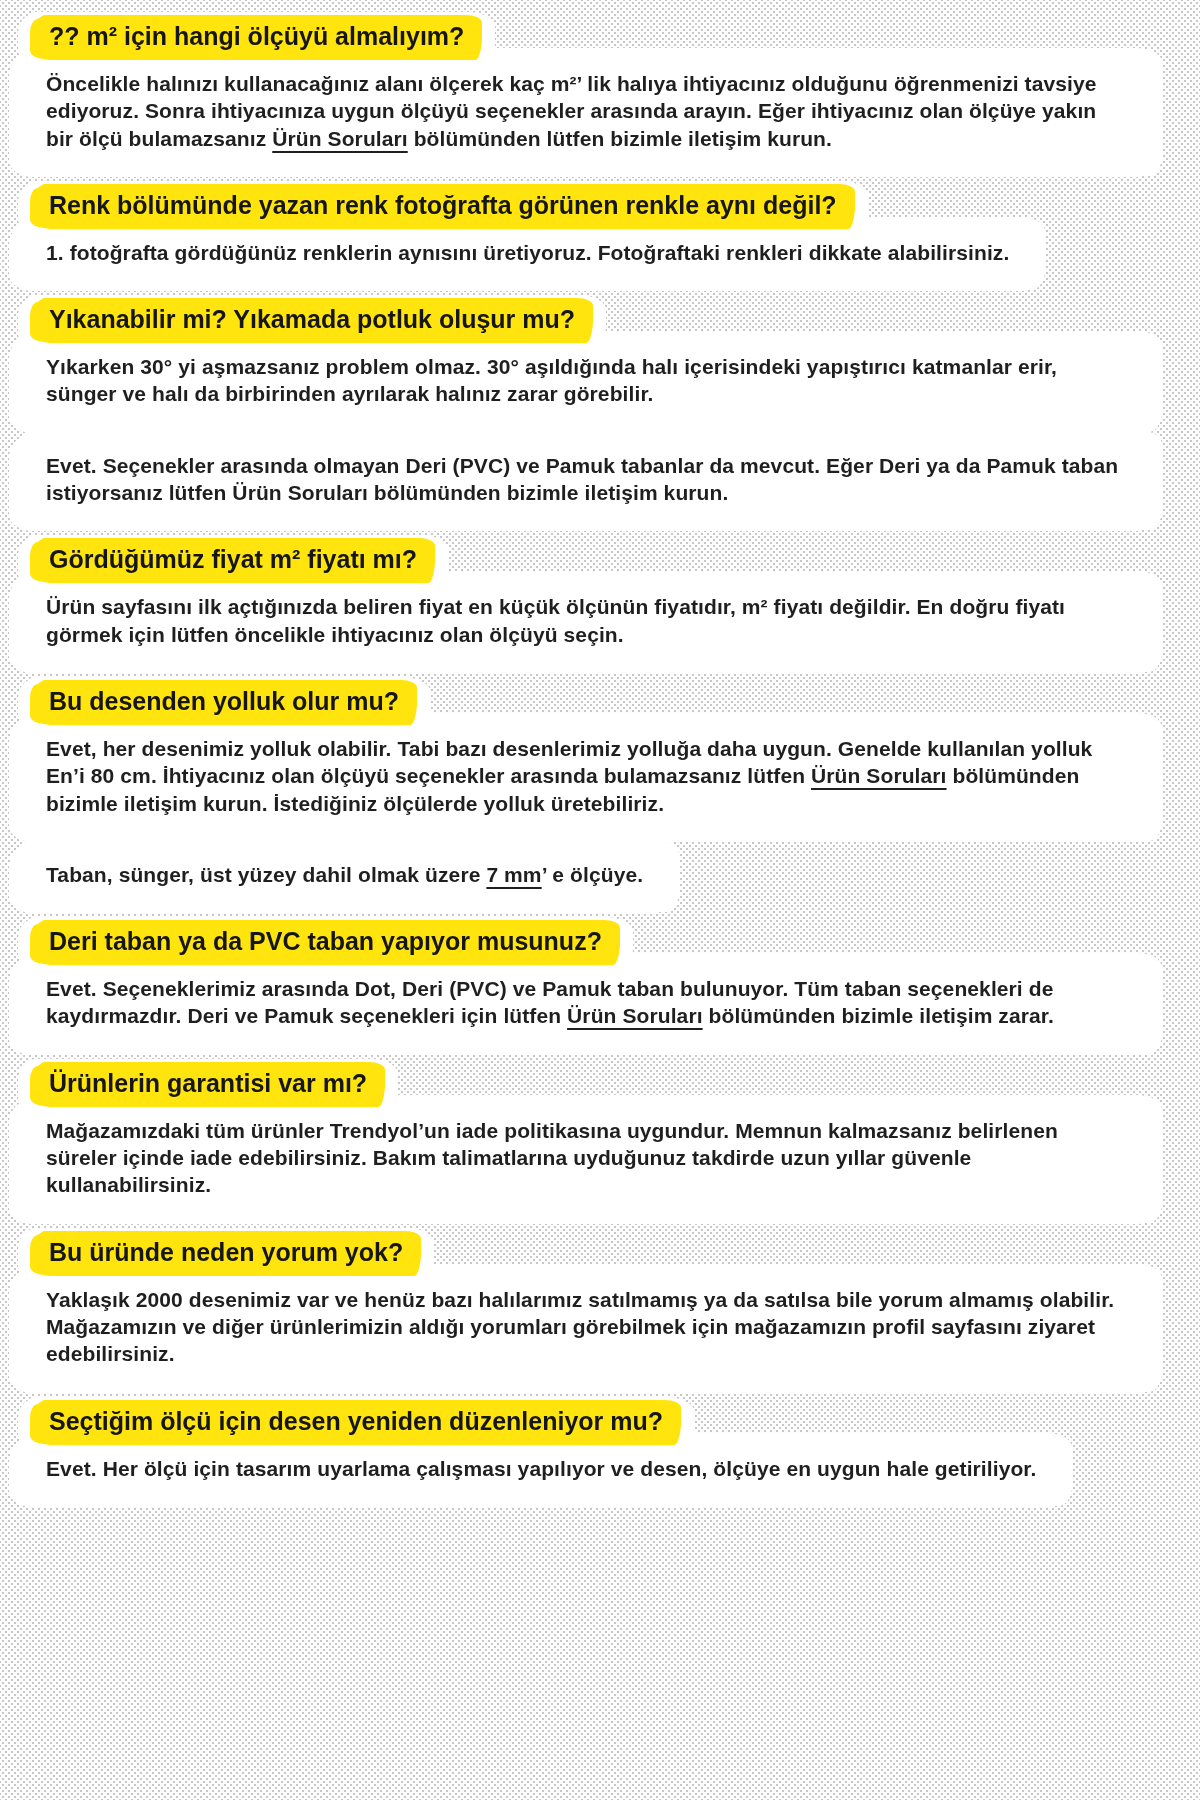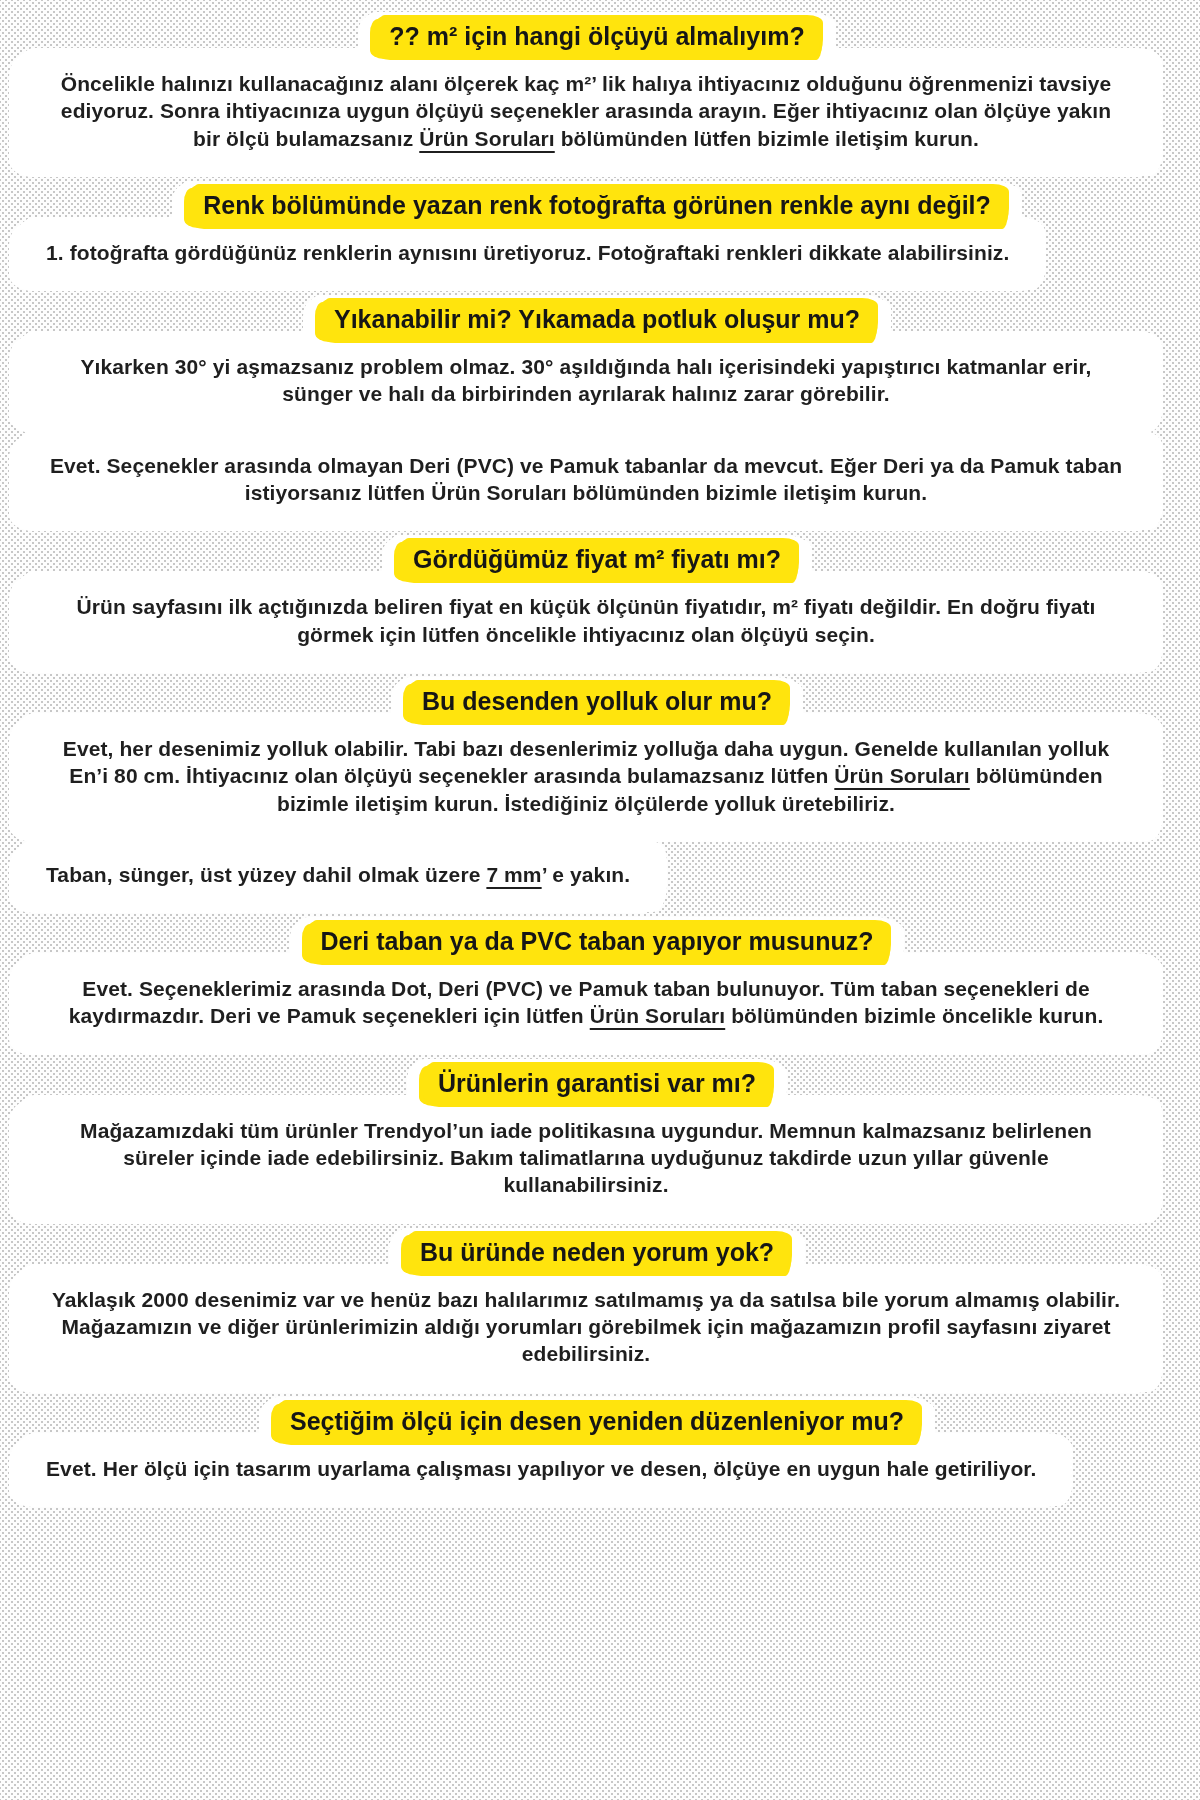--- a/index.html
+++ b/index.html
@@ -12,21 +12,21 @@
   body{
     width:1200px;height:1800px;overflow:hidden;
     font-family:"Liberation Sans","DejaVu Sans",sans-serif;
     background-color:#fdfdfd;
     background-image:
       radial-gradient(var(--dot) 1.05px, rgba(0,0,0,0) 1.35px),
       radial-gradient(var(--dot) 1.05px, rgba(0,0,0,0) 1.35px);
     background-size:6px 6px;
     background-position:0 0,3px 3px;
   }
-  .page{padding:12px 28px 0 34px;text-align:center;}
+  .page{padding:12px 28px 0 34px;}
   .qa{margin-bottom:4px;}
   
   .q-wrap{
     display:inline-block;
     background:var(--paper);
     padding:5px 12px 4px;
     margin:0 0 -6px -12px;
     border-radius:14px 22px 10px 18px / 18px 12px 20px 14px;
     box-shadow:4px 2px 0 0 var(--paper), -4px 3px 0 0 var(--paper);
     position:relative;
@@ -130,32 +130,32 @@
         <span class="hl">Bu desenden yolluk olur mu?</span>
       </h2>
     </div>
     <div class="a">
       <p class="a-text"><span>Evet, her desenimiz yolluk olabilir. Tabi bazı desenlerimiz yolluğa daha uygun. Genelde kullanılan yolluk En’i 80 cm. İhtiyacınız olan ölçüyü seçenekler arasında bulamazsanız lütfen </span><span class="u">Ürün Soruları</span><span> bölümünden bizimle iletişim kurun. İstediğiniz ölçülerde yolluk üretebiliriz.</span></p>
     </div>
   </section>
 
   <section class="qa">
     <div class="a">
-      <p class="a-text"><span>Taban, sünger, üst yüzey dahil olmak üzere </span><span class="u">7 mm</span><span>’ e yakın.</span></p>
+      <p class="a-text"><span>Taban, sünger, üst yüzey dahil olmak üzere </span><span class="u">7 mm</span><span>’ e ölçüye.</span></p>
     </div>
   </section>
 
   <section class="qa">
     <div class="q-wrap">
       <h2 class="q">
         <span class="hl">Deri taban ya da PVC taban yapıyor musunuz?</span>
       </h2>
     </div>
     <div class="a">
-      <p class="a-text"><span>Evet. Seçeneklerimiz arasında Dot, Deri (PVC) ve Pamuk taban bulunuyor. Tüm taban seçenekleri de kaydırmazdır. Deri ve Pamuk seçenekleri için lütfen </span><span class="u">Ürün Soruları</span><span> bölümünden bizimle öncelikle kurun.</span></p>
+      <p class="a-text"><span>Evet. Seçeneklerimiz arasında Dot, Deri (PVC) ve Pamuk taban bulunuyor. Tüm taban seçenekleri de kaydırmazdır. Deri ve Pamuk seçenekleri için lütfen </span><span class="u">Ürün Soruları</span><span> bölümünden bizimle iletişim zarar.</span></p>
     </div>
   </section>
 
   <section class="qa">
     <div class="q-wrap">
       <h2 class="q">
         <span class="hl">Ürünlerin garantisi var mı?</span>
       </h2>
     </div>
     <div class="a">

